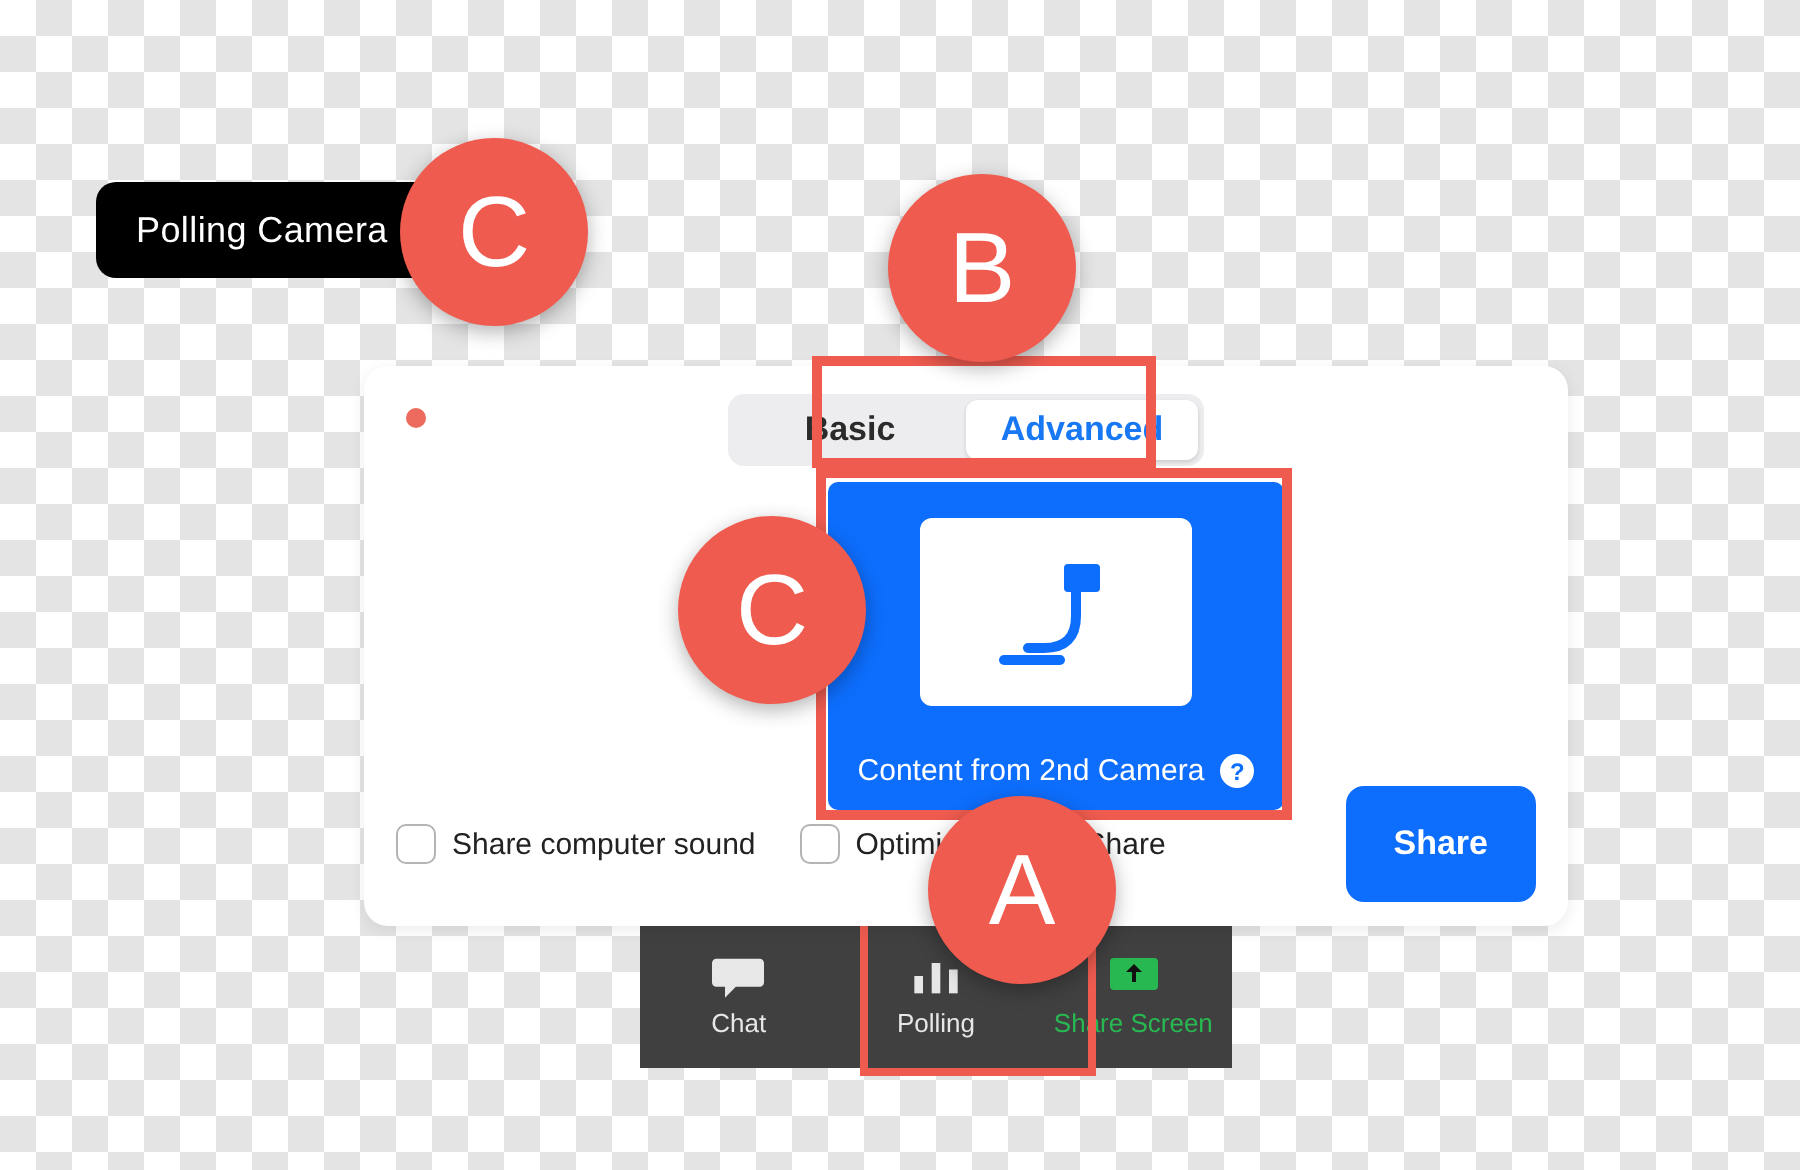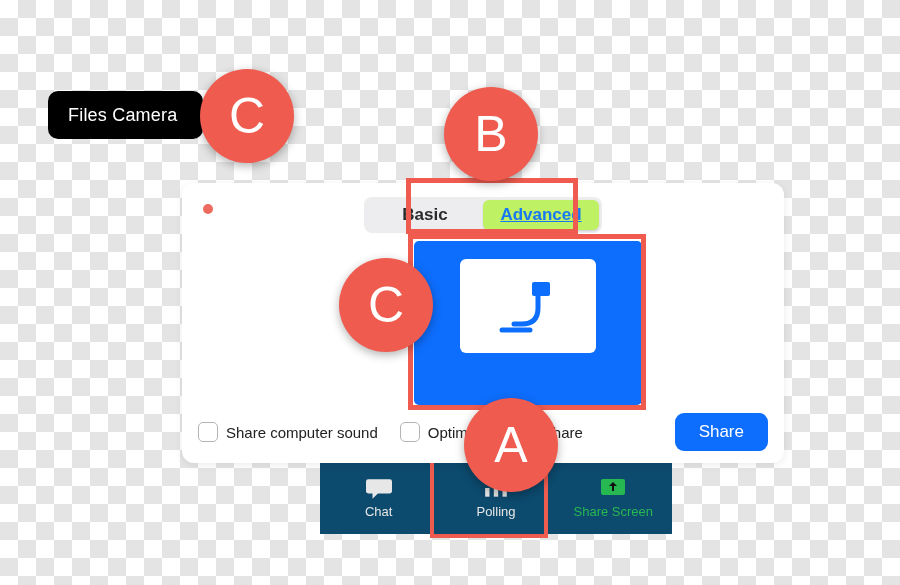--- a/index.html
+++ b/index.html
@@ -70,24 +70,23 @@
     display: flex;
     align-items: center;
     justify-content: center;
     font-size: 17px;
     font-weight: 600;
     color: #2b2b2b;
     border-radius: 6px;
     cursor: pointer;
   }
   .tabstrip .tab.active {
-    background: #bef264;
+    background: #ffffff;
     color: #1877f2;
     box-shadow: 0 1px 2px rgba(0,0,0,.15);
-    text-decoration: underline;
   }
 
   
   .tab-highlight {
     position: absolute;
     left: 406px;
     top: 178px;
     width: 172px;
     height: 56px;
     border: 5px solid #ef5b4f;
@@ -186,33 +185,33 @@
     border-radius: 5px;
     background: #fff;
   }
   .share-btn {
     margin-left: auto;
     background: #0d6efd;
     color: #fff;
     border: none;
     border-radius: 9px;
     font-size: 17px;
-    font-weight: 400;
-    padding: 9px 24px;
+    font-weight: 700;
+    padding: 19px 24px;
     cursor: pointer;
   }
 
   
   .toolbar {
     position: absolute;
     left: 320px;
     top: 462px;
-    width: 352px;
+    width: 296px;
     height: 72px;
-    background: #0c4a6e;
+    background: #404040;
     display: flex;
   }
   .toolbar .item {
     flex: 1;
     display: flex;
     flex-direction: column;
     align-items: center;
     justify-content: center;
     gap: 5px;
     color: #e7e7e7;
@@ -246,21 +245,21 @@
     display: flex;
     align-items: center;
     justify-content: center;
     box-shadow: 0 3px 10px rgba(0,0,0,.30);
     pointer-events: none;
   }
 </style>
 </head>
 <body>
 
-<div class="switch-pill">Files Camera</div>
+<div class="switch-pill">Polling Camera</div>
 
 <div class="toolbar">
   <div class="item">
     <svg viewBox="0 0 24 20" fill="#e7e7e7">
       <path d="M2 2h20a2 2 0 0 1 2 2v9a2 2 0 0 1-2 2H11l-5 5v-5H2a2 2 0 0 1-2-2V4a2 2 0 0 1 2-2z"></path>
     </svg>
     <span>Chat</span>
   </div>
   <div class="item">
     <svg viewBox="0 0 24 20" fill="#e7e7e7">
@@ -289,20 +288,24 @@
   </div>
 
   <div class="card-wrap">
     <div class="card">
       <div class="thumb">
         <svg viewBox="0 0 60 60" fill="none" stroke="#0d6efd" stroke-width="5" stroke-linecap="round">
           <rect x="34" y="6" width="18" height="14" rx="2" fill="#0d6efd" stroke="none"></rect>
           <path d="M40 20 v12 q0 16 -16 16 h-8"></path>
           <path d="M4 54 h28" stroke-width="5"></path>
         </svg>
+      </div>
+      <div class="card-label-row">
+        <span>Content from 2nd Camera</span>
+        <span class="help">?</span>
       </div>
     </div>
   </div>
 
   <div class="options">
     <label class="chk">
       <span class="box"></span>
       <span>Share computer sound</span>
     </label>
     <label class="chk">

